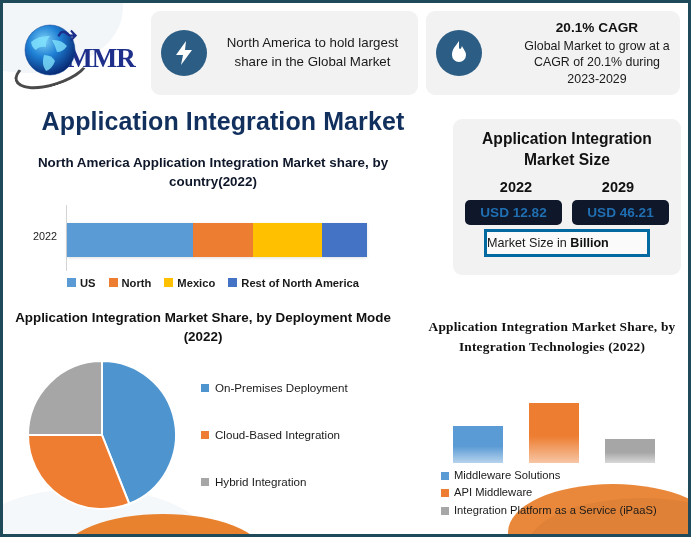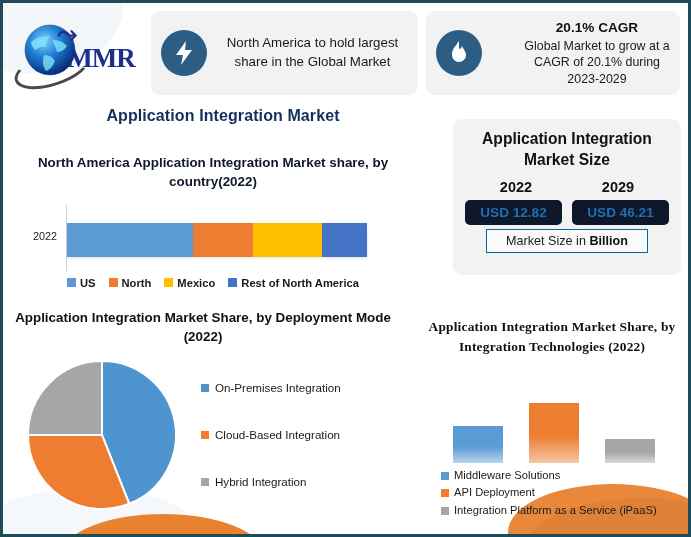--- a/index.html
+++ b/index.html
@@ -41,34 +41,34 @@
   .hcard2{flex:1;height:84px;gap:32px;}
   .circ{flex:0 0 auto;width:46px;height:46px;border-radius:50%;background:#2c5d84;
         display:flex;align-items:center;justify-content:center;margin-right:10px;}
   .circ svg{display:block;}
   .hctext{flex:1;text-align:center;font-size:13.3px;color:#1a1a1a;line-height:1.42;}
   .cagr-head{font-weight:bold;font-size:13.6px;color:#111;display:block;}
   .cagr-sub{font-size:12.4px;color:#1a1a1a;display:block;line-height:1.35;}
 
   
   .main-title{position:absolute;top:104px;left:20px;width:400px;text-align:center;
-      font-size:16px;font-weight:bold;color:#12305e;letter-spacing:.1px;}
+      font-size:25px;font-weight:bold;color:#12305e;letter-spacing:.1px;}
 
   
   .ms-card{position:absolute;top:116px;left:450px;width:228px;height:156px;
      background:#f2f2f2;border-radius:9px;padding:10px 12px;box-sizing:border-box;}
   .ms-title{text-align:center;font-size:15.6px;font-weight:bold;color:#111;
             line-height:1.32;}
   .ms-years{display:flex;margin-top:9px;}
   .ms-years div{flex:1;text-align:center;font-size:14.5px;font-weight:bold;color:#111;}
   .ms-vals{display:flex;gap:10px;margin-top:5px;}
   .ms-val{flex:1;background:#0f172a;border-radius:5px;text-align:center;
      padding:5px 0;font-size:13.6px;font-weight:bold;color:#1f6fb2;}
-  .ms-foot{margin:4px auto 0;width:160px;background:#fafafa;border:1px solid #0369a1;
-     text-align:center;padding:4px 0;font-size:12.6px;color:#1a1a1a;}
+  .ms-foot{margin:4px auto 0;width:160px;background:#fafafa;border:3px solid #0369a1;
+     padding:4px 0;font-size:12.6px;color:#1a1a1a;}
   .ms-foot b{color:#111;}
 
   
   .bar-sec{position:absolute;top:150px;left:14px;width:392px;}
   .bar-title{text-align:center;font-size:13.4px;font-weight:bold;color:#0f172a;
              line-height:1.45;}
   .bar-plot{position:relative;margin-top:13px;height:66px;}
   .bar-ylabel{position:absolute;left:16px;top:25px;font-size:10.8px;color:#1a1a1a;}
   .bar-axis{position:absolute;left:49px;top:0;width:1px;height:66px;background:#d4d4d4;}
   .bar-track{position:absolute;left:50px;top:18px;height:34px;right:42px;display:flex;
@@ -213,21 +213,21 @@
       <div class="pie-holder">
         <svg id="pie-svg" width="160" height="160" viewBox="0 0 160 160">
             <path d="M80,80 L80,6 A74,74 0 0,1 107.24121689866617,148.8034599557306 Z" fill="#4e95d0" stroke="#ffffff" stroke-width="2"></path>
             <path d="M80,80 L107.24121689866617,148.8034599557306 A74,74 0 0,1 6,80.00000000000001 Z" fill="#ee7d31" stroke="#ffffff" stroke-width="2"></path>
             <path d="M80,80 L6,80.00000000000001 A74,74 0 0,1 79.99999999999999,6 Z" fill="#a6a6a6" stroke="#ffffff" stroke-width="2"></path>
           </svg>
       </div>
       <div class="pie-legend" id="pie-legend">
           <div class="row">
             <span class="sw" style="background: rgb(78, 149, 208);"></span>
-            <span>On-Premises Integration</span>
+            <span>On-Premises Deployment</span>
           </div>
           <div class="row">
             <span class="sw" style="background: rgb(238, 125, 49);"></span>
             <span>Cloud-Based Integration</span>
           </div>
           <div class="row">
             <span class="sw" style="background: rgb(166, 166, 166);"></span>
             <span>Hybrid Integration</span>
           </div>
         </div>
@@ -243,21 +243,21 @@
           <div class="cbar" style="height: 26.087%; background: linear-gradient(rgb(166, 166, 166) 0%, rgb(166, 166, 166) 55%, rgb(255, 255, 255) 135%);"></div>
         </div>
     </div>
     <div class="col-legend" id="tech-legend">
         <div class="row">
           <span class="sw" style="background: rgb(91, 155, 213);"></span>
           <span>Middleware Solutions</span>
         </div>
         <div class="row">
           <span class="sw" style="background: rgb(237, 125, 49);"></span>
-          <span>API Deployment</span>
+          <span>API Middleware</span>
         </div>
         <div class="row">
           <span class="sw" style="background: rgb(166, 166, 166);"></span>
           <span>Integration Platform as a Service (iPaaS)</span>
         </div>
       </div>
   </div>
 
 </div>
 

